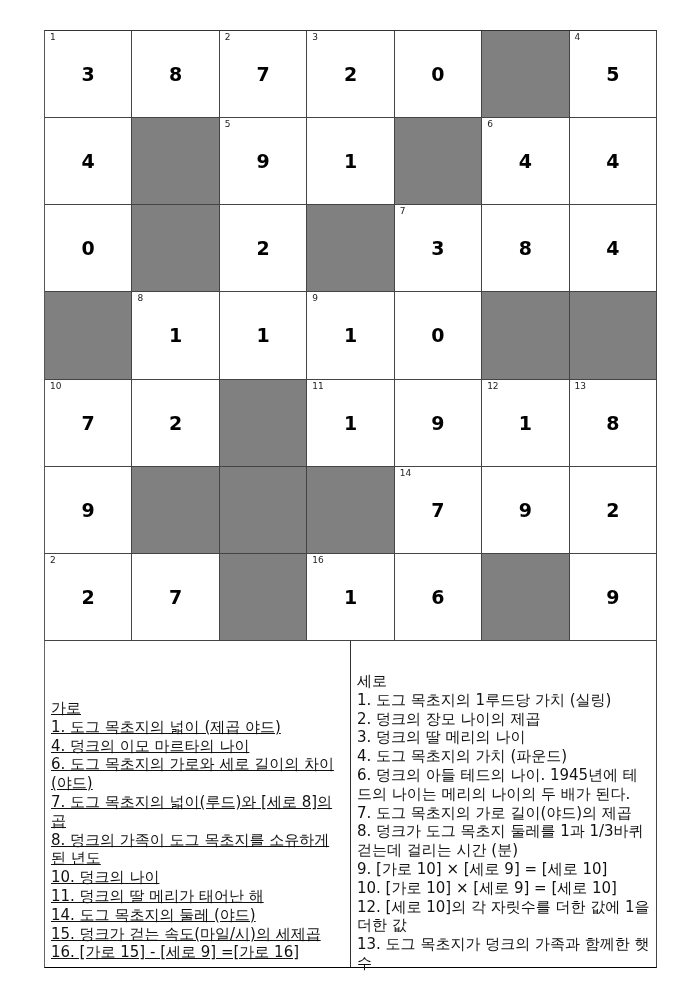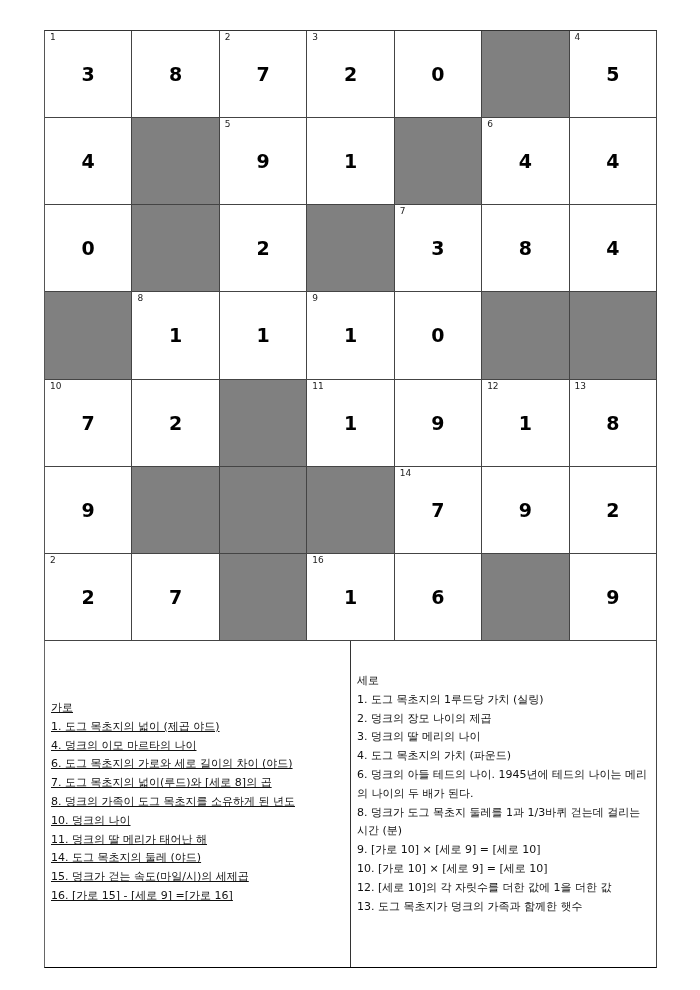--- a/index.html
+++ b/index.html
@@ -10,21 +10,21 @@
           border-top: 1px solid #333; border-left: 1px solid #555; box-sizing: border-box; }
   .cell { position: relative; border-right: 1px solid #444; border-bottom: 1px solid #444;
           box-sizing: border-box; background: #ffffff; }
   .cell.block { background: #808080; }
   .cell .num { position: absolute; left: 5px; top: 2px; font-size: 9px; color: #222; line-height: 1; }
   .cell .val { position: absolute; left: 0; right: 0; top: 50%; transform: translateY(-50%);
                text-align: center; font-size: 19px; font-weight: bold; line-height: 1; }
   .clues { position: absolute; left: 44px; top: 641px; width: 613px; height: 327px;
            border-left: 1px solid #666; border-right: 1px solid #444; border-bottom: 1px solid #000;
            box-sizing: border-box; display: flex; }
-  .clue-col { box-sizing: border-box; font-size: 11px; line-height: 18.8px; color: #111; }
+  .clue-col { box-sizing: border-box; font-size: 15px; line-height: 18.8px; color: #111; }
   .clue-col.across { width: 306px; padding: 58px 6px 0 6px; border-right: 1px solid #333; text-decoration: underline; }
   .clue-col.down { flex: 1; padding: 31px 4px 0 6px; }
   .clue-title { display: block; }
   .clue { display: block; }
 </style>
 </head>
 <body>
 
 <div class="grid" id="grid">
     <div class="cell">
@@ -197,19 +197,20 @@
     <span class="clue">15. 덩크가 걷는 속도(마일/시)의 세제곱</span>
     <span class="clue">16. [가로 15] - [세로 9] =[가로 16]</span>
   </div>
   <div class="clue-col down">
     <span class="clue-title">세로</span>
     <span class="clue">1. 도그 목초지의 1루드당 가치 (실링)</span>
     <span class="clue">2. 덩크의 장모 나이의 제곱</span>
     <span class="clue">3. 덩크의 딸 메리의 나이</span>
     <span class="clue">4. 도그 목초지의 가치 (파운드)</span>
     <span class="clue">6. 덩크의 아들 테드의 나이. 1945년에 테드의 나이는 메리의 나이의 두 배가 된다.</span>
+    <span class="clue">7. 도그 목초지의 가로 길이(야드)의 제곱</span>
     <span class="clue">8. 덩크가 도그 목초지 둘레를 1과 1/3바퀴 걷는데 걸리는 시간 (분)</span>
     <span class="clue">9. [가로 10] × [세로 9] = [세로 10]</span>
     <span class="clue">10. [가로 10] × [세로 9] = [세로 10]</span>
     <span class="clue">12. [세로 10]의 각 자릿수를 더한 값에 1을 더한 값</span>
     <span class="clue">13. 도그 목초지가 덩크의 가족과 함께한 햇수</span>
   </div>
 </div>
 
 </body></html>

